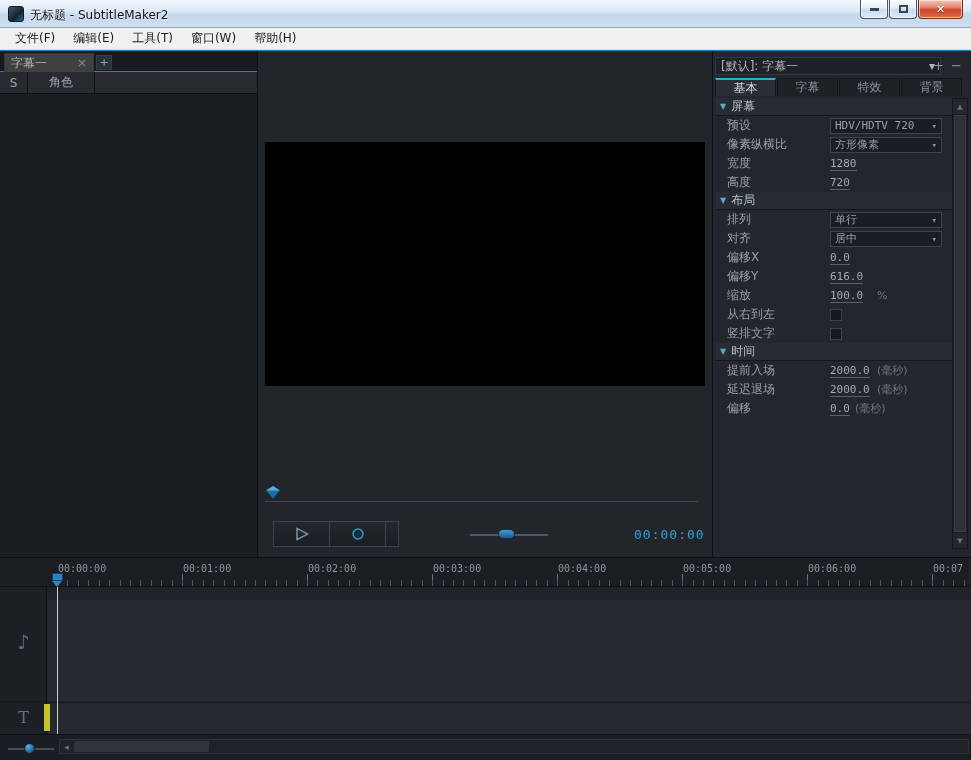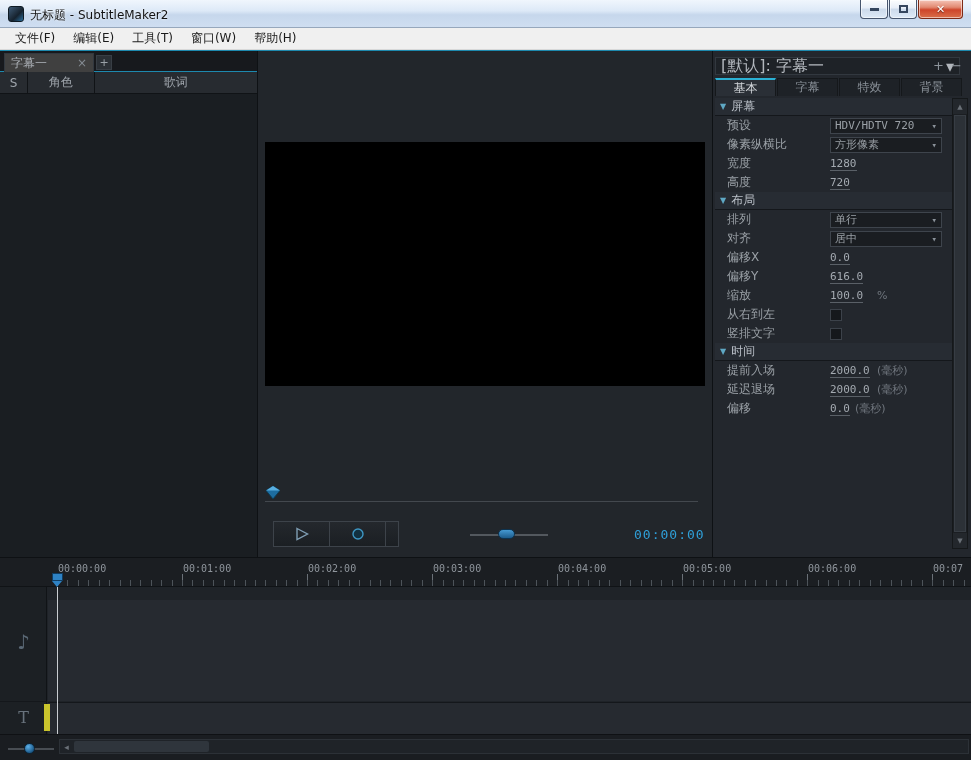--- a/index.html
+++ b/index.html
@@ -87,22 +87,22 @@
   .btn-stub   { left:127px; width:14px; }
   .vol-track  { position:absolute; left:212px; top:13px; width:78px; height:2px; background:#53585e; }
   .vol-handle { position:absolute; left:240px; top:8px;  width:17px; height:10px; border-radius:5px;
                 background:linear-gradient(#4599d2,#1d5c8c); border:1px solid #0d3350; }
   .timecode { position:absolute; left:376px; top:6px; color:#2f9fd8;
               font-family:"DejaVu Sans Mono","Liberation Mono",monospace; font-size:13px; letter-spacing:1px; }
 
   
   .preset-row { position:absolute; left:2px; top:6px; width:255px; height:18px; }
   .preset-combo {
-    position:absolute; left:0; top:0; width:245px; height:18px; background:#1e2227;
-    border:1px solid #32383f; color:#b2b7bd; display:flex; align-items:center; padding:0 5px; font-size:16px;
+    position:absolute; left:0; top:0; width:226px; height:18px; background:#1e2227;
+    border:1px solid #32383f; color:#b2b7bd; display:flex; align-items:center; padding:0 5px; font-size:12px;
   }
   .preset-combo .dd-arrow { margin-left:auto; }
   .icon-sq { position:absolute; top:1px; width:15px; height:15px; color:#8d949b; font-size:13px;
              display:flex; align-items:center; justify-content:center; }
   .icon-add { left:216px; } .icon-remove { left:234px; }
 
   .rp-tabs { position:absolute; left:2px; top:27px; width:247px; height:18px; display:flex; gap:1px; }
   .rp-tab {
     flex:1; background:#1e2227; color:#8a9199; font-size:12px; border:1px solid #15181b; border-bottom:none;
     display:flex; align-items:center; justify-content:center;
@@ -207,21 +207,20 @@
         <span>字幕一</span>
         <span class="tab-close">×</span>
       </div>
       <div class="lt-addtab">
         <span>+</span>
       </div>
     </div>
     <div class="lt-header">
       <div class="col-s">S</div>
       <div class="col-role">角色</div>
-      <div class="col-lyrics">歌词</div>
     </div>
     <div class="lt-body"></div>
   </div>
 
   <div class="center-panel">
     <div class="video"></div>
 
     <svg class="kf-diamond" viewBox="0 0 14 13">
       <polygon points="7,0 14,4.5 7,13 0,4.5" fill="#1d6da0" stroke="#0d3c55" stroke-width="1"></polygon>
       <polygon points="7,0 14,4.5 0,4.5" fill="#58aee0"></polygon>

